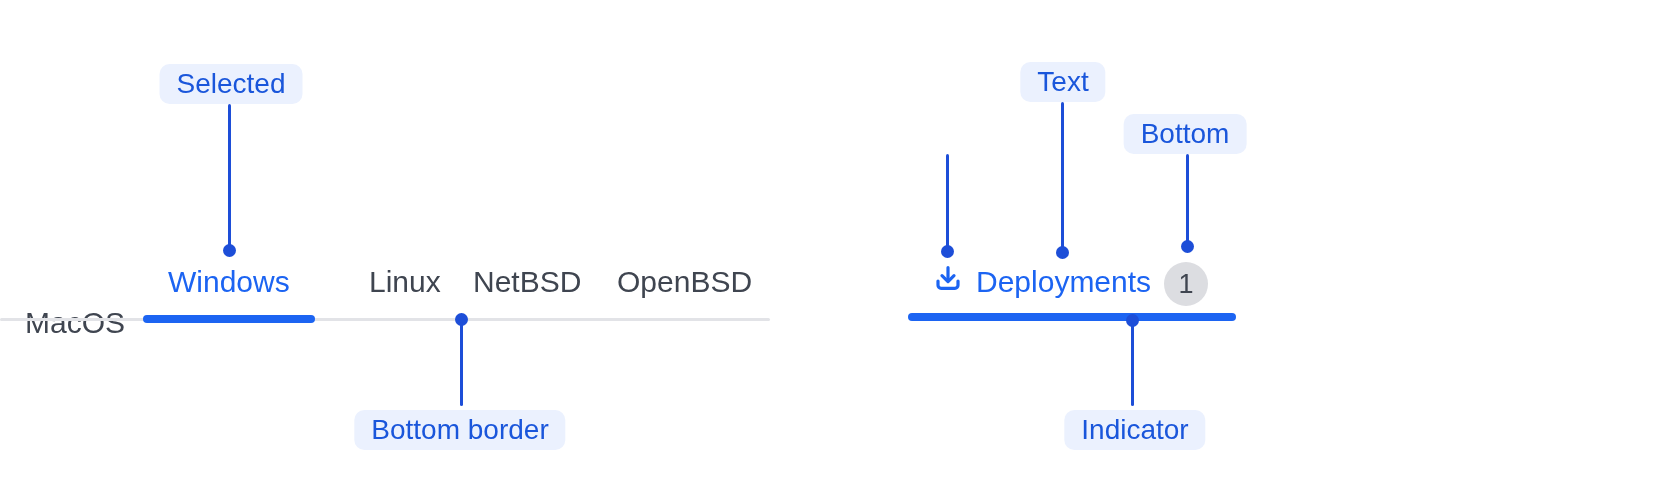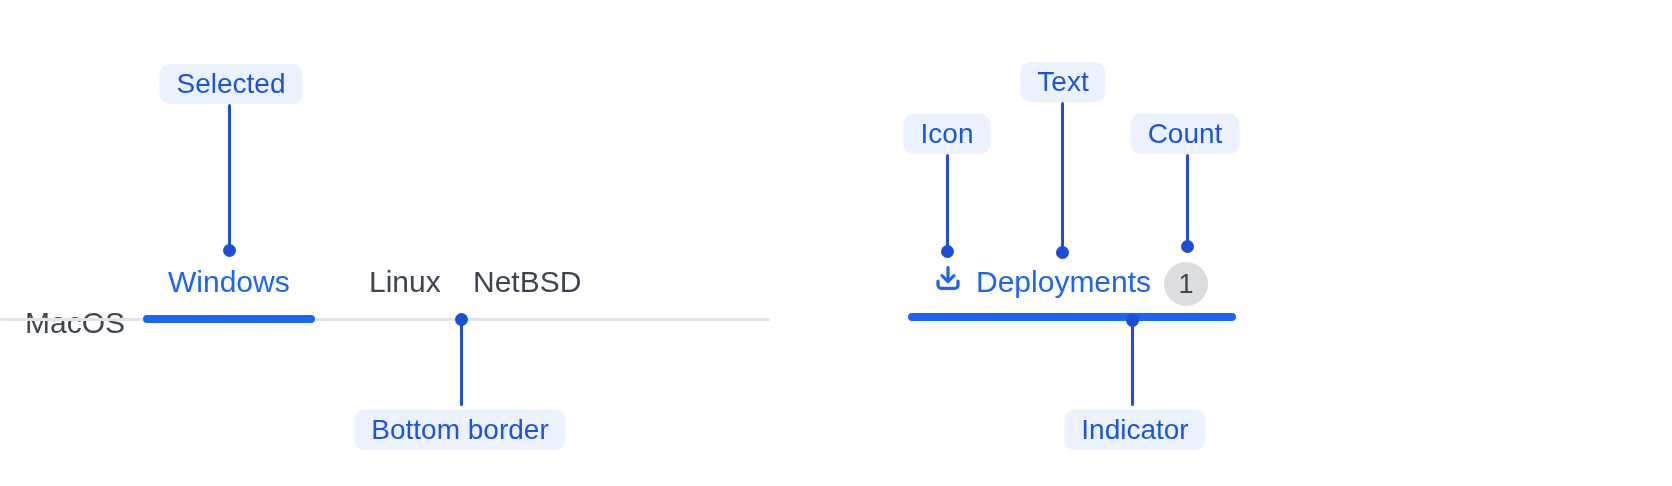--- a/index.html
+++ b/index.html
@@ -88,37 +88,37 @@
 <div class="canvas">
 
   <div class="anno-badge" style="left:231px;top:64px;">Selected</div>
   <div class="leader" style="left:228px;top:104px;height:147px;"></div>
   <div class="dot" style="left:223px;top:244px;"></div>
 
   <div class="tab-label" style="left:25px;margin-top:41px;">MacOS</div>
   <div class="tab-label selected" style="left:168px;">Windows</div>
   <div class="tab-label" style="left:362px;margin-left:7px;">Linux</div>
   <div class="tab-label" style="left:473px;text-align:right;">NetBSD</div>
+  <div class="tab-label" style="left:617px;">OpenBSD</div>
 
   <div class="baseline"></div>
   <div class="underline"></div>
 
   <div class="dot" style="left:455px;top:313px;"></div>
   <div class="leader" style="left:460px;top:322px;height:84px;"></div>
   <div class="anno-badge" style="left:460px;top:410px;">Bottom border</div>
 
-  <div class="anno-badge" style="left:947px;top:114px;">Icon</div>
   <div class="leader" style="left:946px;top:154px;height:93px;"></div>
   <div class="dot" style="left:941px;top:245px;"></div>
 
   <div class="anno-badge" style="left:1063px;top:62px;">Text</div>
   <div class="leader" style="left:1061px;top:102px;height:146px;"></div>
   <div class="dot" style="left:1056px;top:246px;"></div>
 
-  <div class="anno-badge" style="left:1185px;top:114px;">Count</div>
+  <div class="anno-badge" style="left:1185px;top:114px;">Bottom</div>
   <div class="leader" style="left:1186px;top:154px;height:89px;"></div>
   <div class="dot" style="left:1181px;top:240px;"></div>
 
   <div class="dep-tab">
     <svg class="dep-icon" viewBox="0 0 24 24" fill="none" stroke="#1c64f2" stroke-width="2.4" stroke-linecap="round" stroke-linejoin="round">
       <path d="M12 3.5v9.5"></path>
       <path d="M7.5 9.5l4.5 4.5 4.5-4.5"></path>
       <path d="M4.5 13.5v3.2a2.3 2.3 0 0 0 2.3 2.3h10.4a2.3 2.3 0 0 0 2.3-2.3v-3.2"></path>
     </svg>
     <span class="dep-label">Deployments</span>

